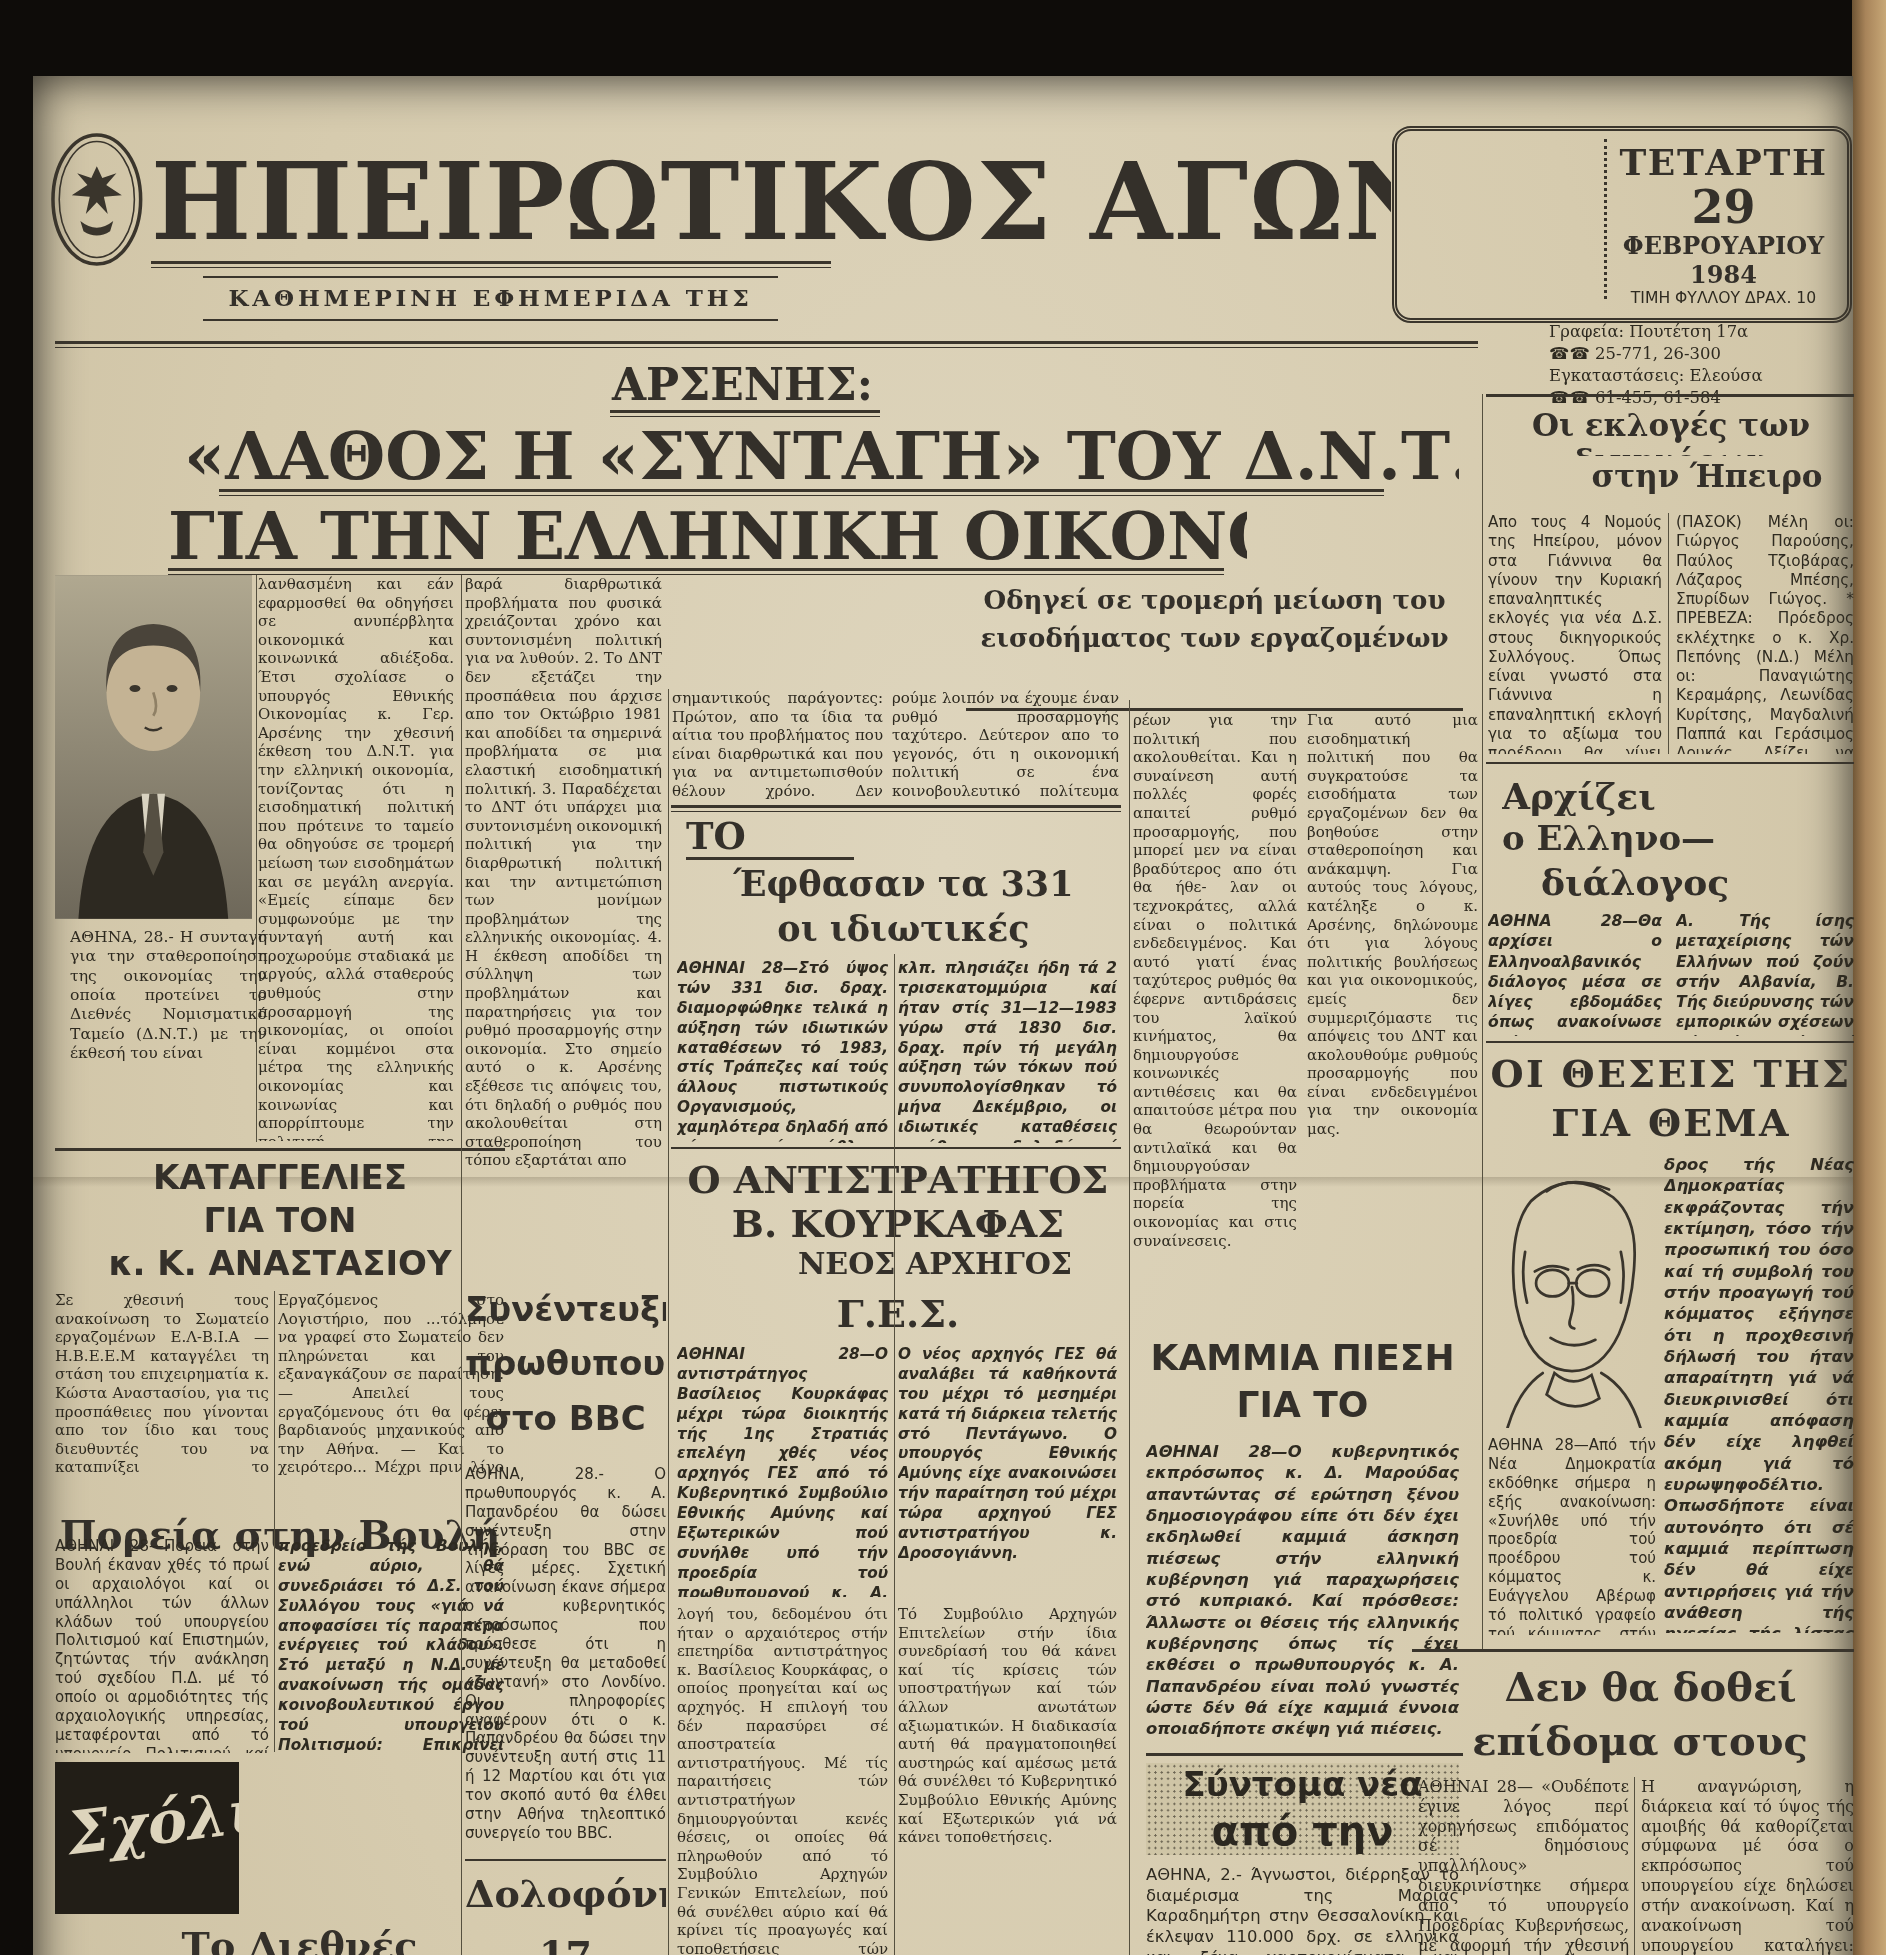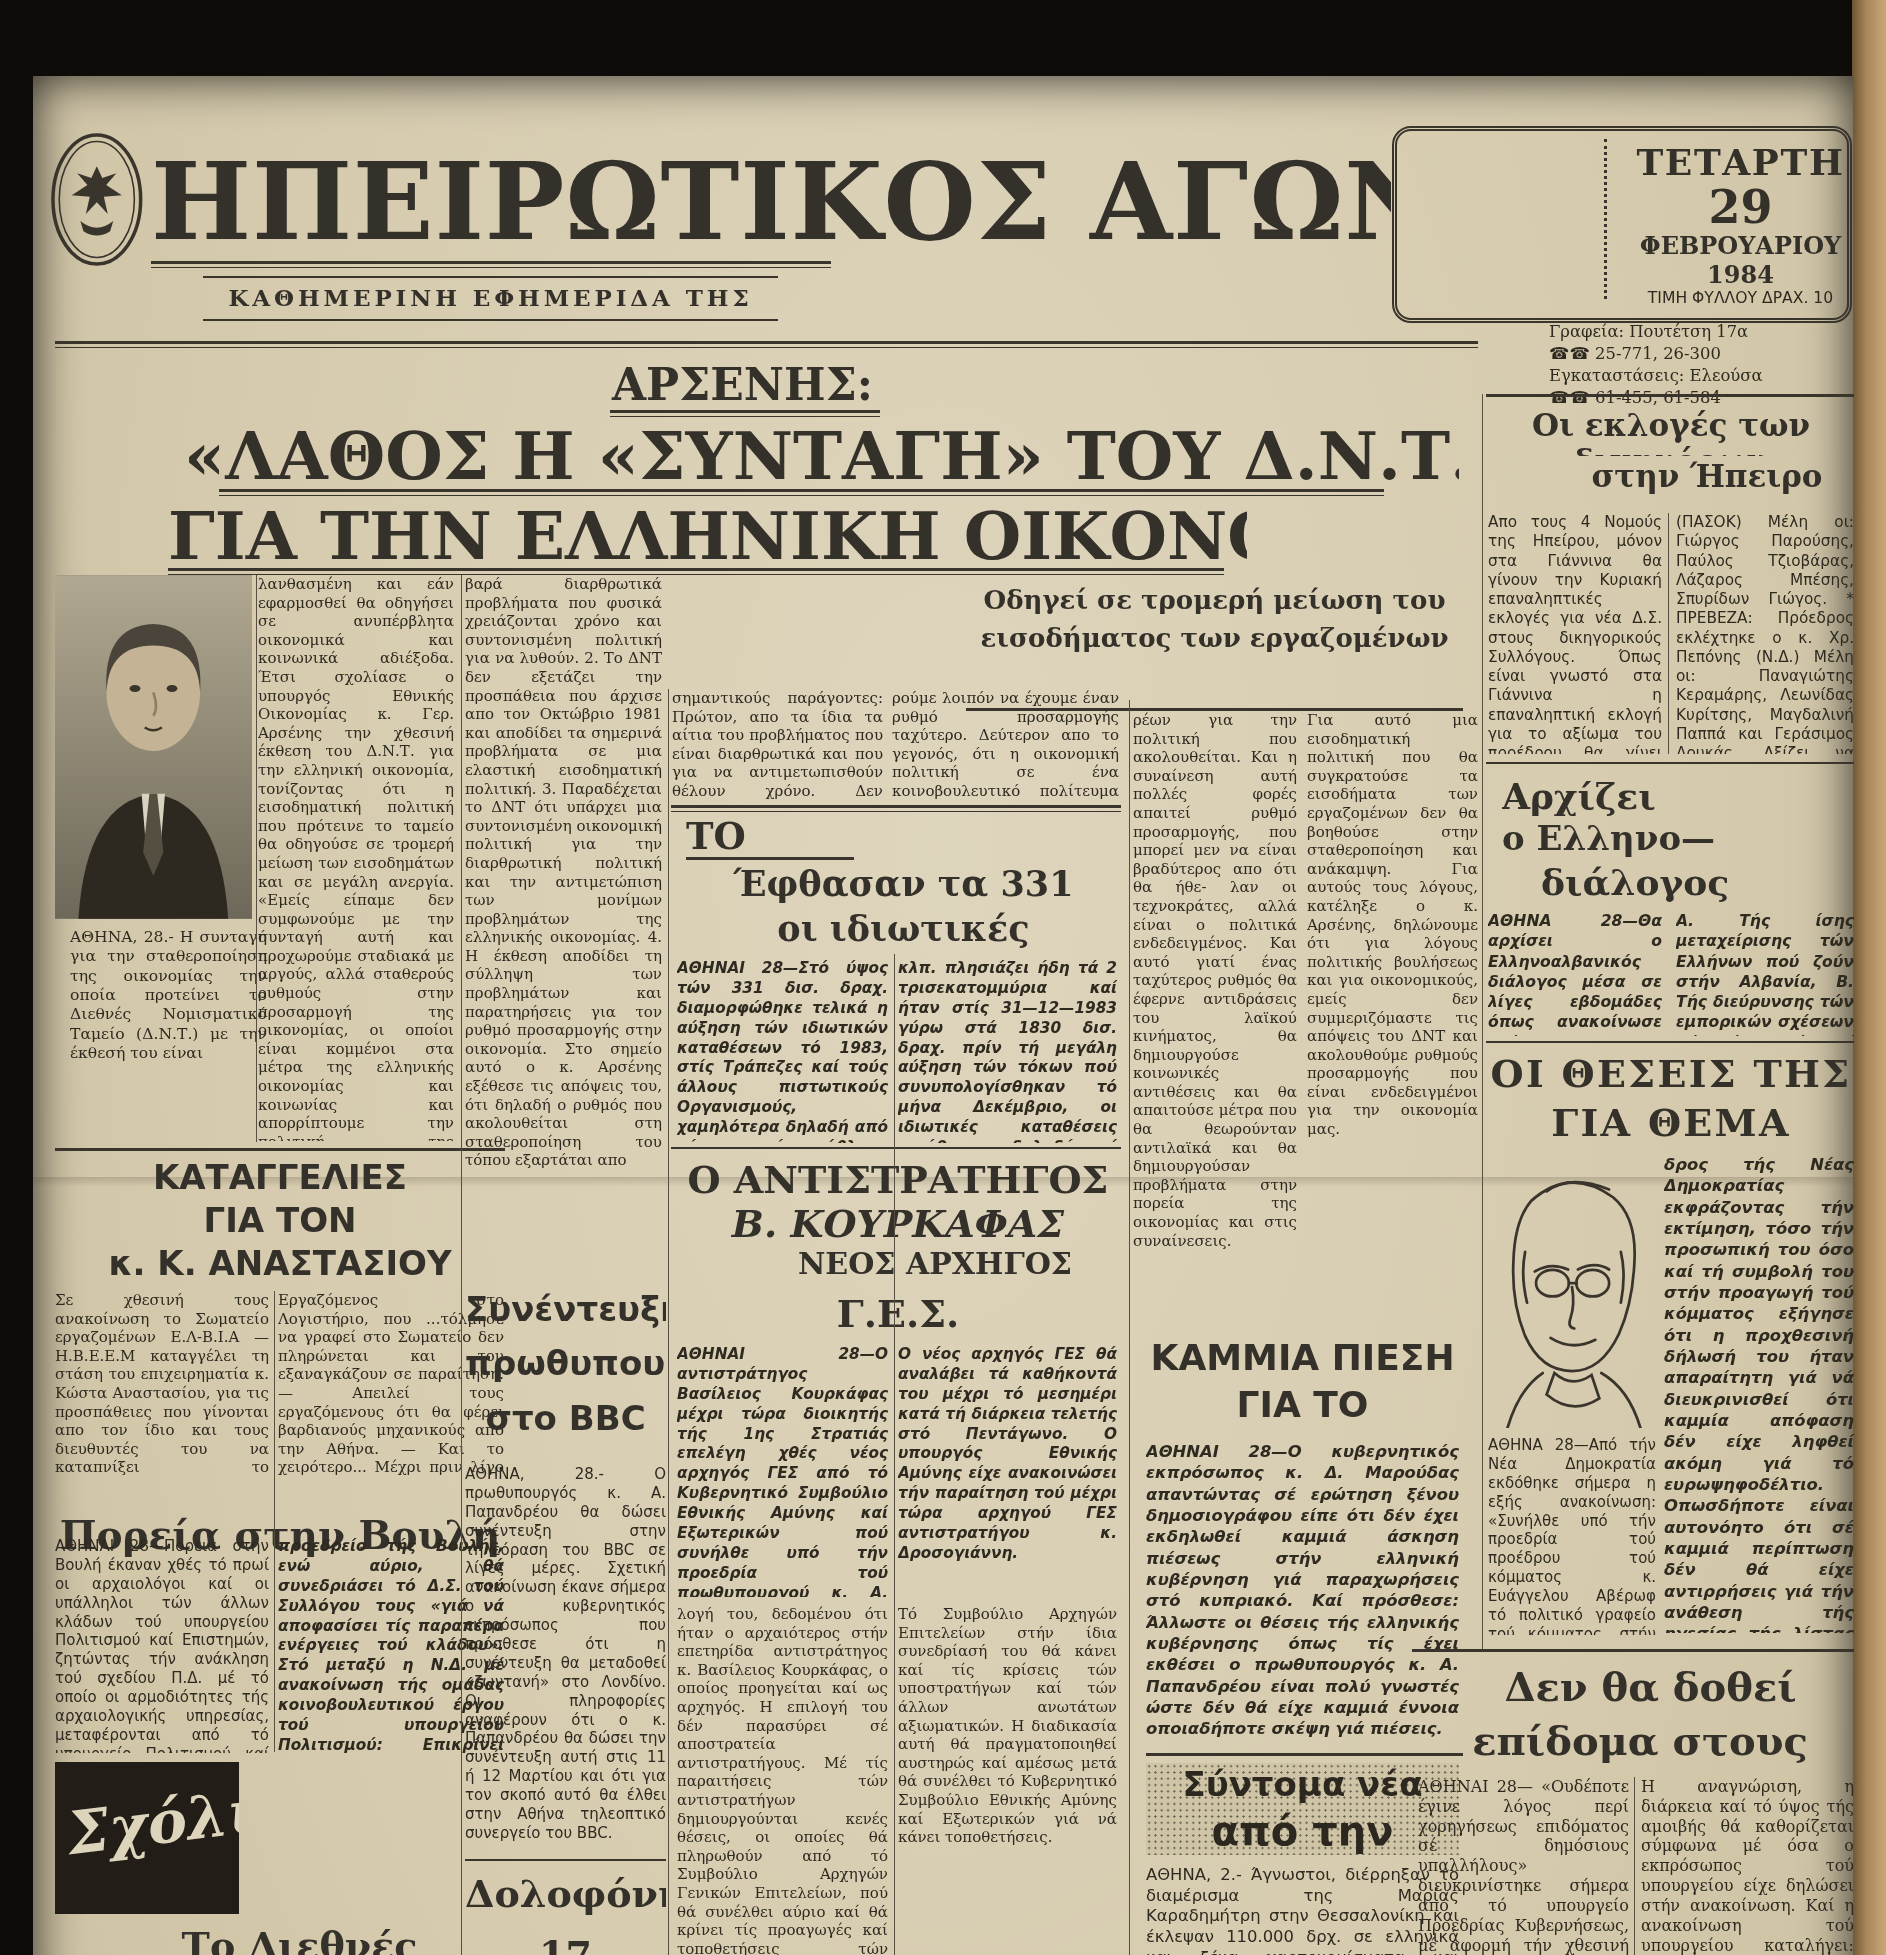--- a/index.html
+++ b/index.html
@@ -48,21 +48,21 @@
   </div>
 
   <div class="abs h-serif" style="left:151px;top:139px;width:1240px;height:117px;font-size:106px;letter-spacing:0.8px;">
     <span class="cond">ΗΠΕΙΡΩΤΙΚΟΣ ΑΓΩΝ</span>
   </div>
   <div class="abs rule2" style="left:151px;top:261px;width:680px;"></div>
   <div class="abs ctr h-serif" style="left:203px;top:276px;width:575px;height:41px;border-top:2.3px solid #3a352c;border-bottom:2.3px solid #3a352c;font-size:23px;letter-spacing:3.9px;line-height:39px;">ΚΑΘΗΜΕΡΙΝΗ ΕΦΗΜΕΡΙΔΑ ΤΗΣ ΗΠΕΙΡΟΥ</div>
 
   <div class="abs" style="left:1392px;top:126px;width:450px;height:187px;border:5.5px double #3a352c;border-radius:19px;">
     <div class="abs" style="left:207px;top:7.8px;width:0;height:160px;border-left:3.1px dotted #3a352c;"></div>
-    <div class="abs ctr" style="left:217px;top:10.2px;width:219px;height:168px;margin-left:17px;">
+    <div class="abs ctr" style="left:217px;top:10.2px;width:219px;height:168px;">
       <div class="h-serif" style="font-size:36px;letter-spacing:1.6px;">ΤΕΤΑΡΤΗ</div>
       <div class="h-serif" style="font-size:46px;line-height:1.05;">29</div>
       <div class="h-serif" style="font-size:24px;">ΦΕΒΡΟΥΑΡΙΟΥ 1984</div>
       <div class="t-sans" style="font-size:15.6px;">ΤΙΜΗ ΦΥΛΛΟΥ ΔΡΑΧ. 10</div>
       <div class="t-sans" style="font-size:15.6px;">Έτος 57. ΑΡ. ΦΥΛΛΟΥ 15652</div>
     </div>
   </div>
   <div class="abs t-serif" style="left:1549px;top:321px;width:305px;font-size:16.4px;line-height:1.35;">
     <div>Γραφεία: Πουτέτση 17α</div>
     <div>☎☎ 25-771, 26-300</div>
@@ -112,21 +112,21 @@
 
   <div class="abs rule2" style="left:671px;top:805px;width:450px;"></div>
   <div class="abs h-serif" style="left:686px;top:814px;width:168px;height:43px;font-size:37px;border-bottom:3.9px solid #3a352c;">ΤΟ 1984</div>
   <div class="abs ctr h-serif" style="left:700px;top:863px;width:407px;height:43px;font-size:35px;">Έφθασαν τα 331 δις δρχ.</div>
   <div class="abs ctr h-serif" style="left:700px;top:908px;width:407px;height:43px;font-size:35px;">οι ιδιωτικές καταθέσεις</div>
   <div class="abs t-sansbi just" style="left:677px;top:959px;width:211px;height:184px;">ΑΘΗΝΑΙ 28—Στό ύψος τών 331 δισ. δραχ. διαμορφώθηκε τελικά η αύξηση τών ιδιωτικών καταθέσεων τό 1983, στίς Τράπεζες καί τούς άλλους πιστωτικούς Οργανισμούς, χαμηλότερα δηλαδή από τήν αρχική πρόβλεψη πού ήταν 400 δισ. δραχ. αλλά καί από τήν αύξηση τού 1982 (349,5 δισ. δραχ.). Τό συνολικό ύψος τών ιδιωτικών καταθέσεων στίς Τράπεζες</div>
   <div class="abs t-sansbi just" style="left:898px;top:959px;width:219px;height:184px;">κλπ. πλησιάζει ήδη τά 2 τρισεκατομμύρια καί ήταν στίς 31—12—1983 γύρω στά 1830 δισ. δραχ. πρίν τή μεγάλη αύξηση τών τόκων πού συνυπολογίσθηκαν τό μήνα Δεκέμβριο, οι ιδιωτικές καταθέσεις κινήθηκαν δηλαδή σέ πολύ μέτρια επίπεδα. Αυτά προκύπτουν από τά στοιχεία πού κοινοποίησε η Τράπεζα τής Ελλάδας.</div>
   <div class="abs rule" style="left:671px;top:1147px;width:450px;height:2.3px;"></div>
 
   <div class="abs ctr h-serif" style="left:677px;top:1157px;width:442px;height:44px;font-size:38px;">Ο ΑΝΤΙΣΤΡΑΤΗΓΟΣ</div>
-  <div class="abs ctr h-serif" style="left:677px;top:1201px;width:442px;height:44px;font-size:38px;font-style:italic;">Β. ΚΟΥΡΚΑΦΑΣ</div>
+  <div class="abs ctr h-serif" style="left:677px;top:1201px;width:442px;height:44px;font-size:38px;">Β. ΚΟΥΡΚΑΦΑΣ</div>
   <div class="abs ctr h-serif" style="left:714px;top:1246px;width:442px;height:44px;font-size:30px;">ΝΕΟΣ ΑΡΧΗΓΟΣ</div>
   <div class="abs ctr h-serif" style="left:677px;top:1291px;width:442px;height:44px;font-size:38px;">Γ.Ε.Σ.</div>
   <div class="abs t-sansbi just" style="left:677px;top:1345px;width:211px;height:252px;">ΑΘΗΝΑΙ 28—Ο αντιστράτηγος Βασίλειος Κουρκάφας μέχρι τώρα διοικητής τής 1ης Στρατιάς επελέγη χθές νέος αρχηγός ΓΕΣ από τό Κυβερνητικό Συμβούλιο Εθνικής Αμύνης καί Εξωτερικών πού συνήλθε υπό τήν προεδρία τού πρωθυπουργού κ. Α. Παπανδρέου.</div>
   <div class="abs t-sansbi just" style="left:898px;top:1345px;width:219px;height:252px;">Ο νέος αρχηγός ΓΕΣ θά αναλάβει τά καθήκοντά του μέχρι τό μεσημέρι κατά τή διάρκεια τελετής στό Πεντάγωνο. Ο υπουργός Εθνικής Αμύνης είχε ανακοινώσει τήν παραίτηση τού μέχρι τώρα αρχηγού ΓΕΣ αντιστρατήγου κ. Δροσογιάννη.</div>
   <div class="abs t-serif just" style="left:677px;top:1605px;width:211px;height:501px;">λογή του, δεδομένου ότι ήταν ο αρχαιότερος στήν επετηρίδα αντιστράτηγος κ. Βασίλειος Κουρκάφας, ο οποίος προηγείται καί ως αρχηγός. Η επιλογή του δέν παρασύρει σέ αποστρατεία αντιστρατήγους. Μέ τίς παραιτήσεις τών αντιστρατήγων δημιουργούνται κενές θέσεις, οι οποίες θά πληρωθούν από τό Συμβούλιο Αρχηγών Γενικών Επιτελείων, πού θά συνέλθει αύριο καί θά κρίνει τίς προαγωγές καί τοποθετήσεις τών ανωτάτων αξιωματικών τού Στρατού.</div>
   <div class="abs t-serif just" style="left:898px;top:1605px;width:219px;height:501px;">Τό Συμβούλιο Αρχηγών Επιτελείων στήν ίδια συνεδρίασή του θά κάνει καί τίς κρίσεις τών υποστρατήγων καί τών άλλων ανωτάτων αξιωματικών. Η διαδικασία αυτή θά πραγματοποιηθεί αυστηρώς καί αμέσως μετά θά συνέλθει τό Κυβερνητικό Συμβούλιο Εθνικής Αμύνης καί Εξωτερικών γιά νά κάνει τοποθετήσεις.</div>
 
   <div class="abs rule" style="left:55px;top:1148px;width:450px;height:3.1px;"></div>
   <div class="abs ctr h-sans" style="left:55px;top:1157px;width:450px;height:41px;font-size:34px;">ΚΑΤΑΓΓΕΛΙΕΣ ΕΡΓΑΖΟΜΕΝΩΝ</div>
   <div class="abs ctr h-sans" style="left:55px;top:1200px;width:450px;height:41px;font-size:34px;">ΓΙΑ ΤΟΝ ΕΠΙΧΕΙΡΗΜΑΤΙΑ</div>

